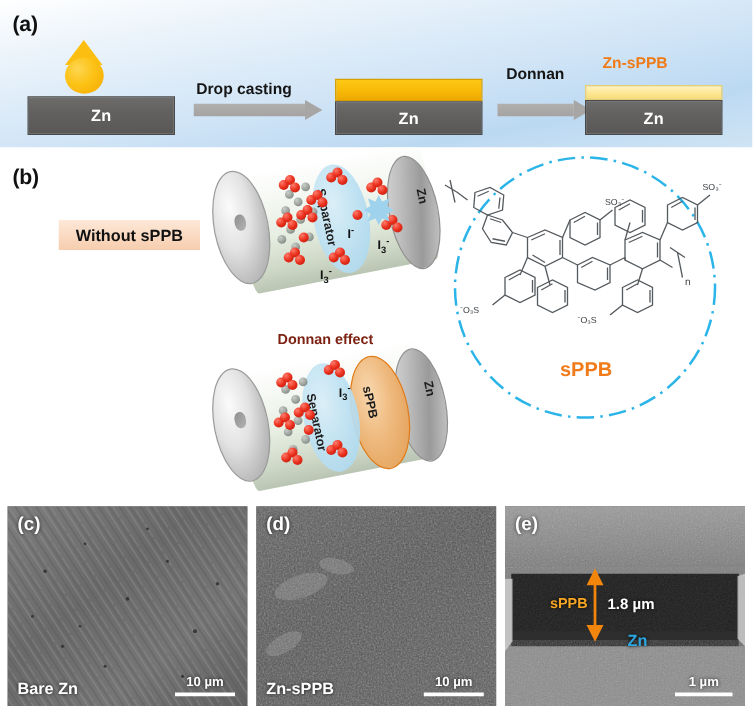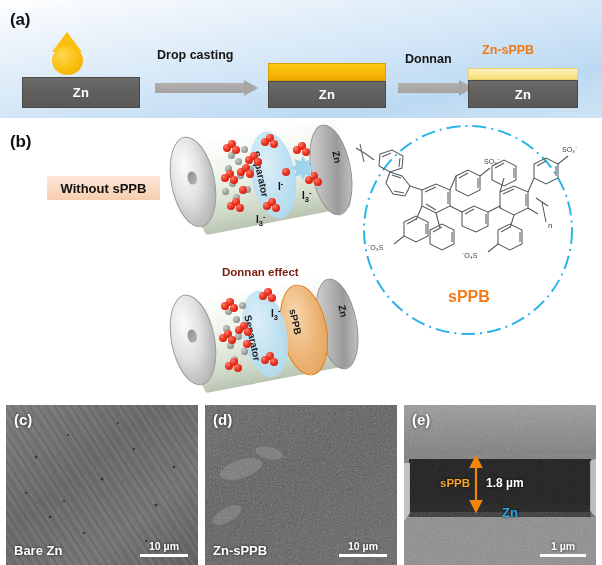--- a/index.html
+++ b/index.html
@@ -224,21 +224,21 @@
 
     <div id="droplet">
       <div class="dtip"></div>
       <div class="dbody"></div>
     </div>
 
     <div class="zn-slab" style="left:22px; top:77px; width:118px; height:31px;">
       <span>Zn</span>
     </div>
 
-    <span class="step-text" style="left:157px; top:48px;">Drop casting</span>
+    <span class="step-text" style="left:157px; top:64px;">Drop casting</span>
     <div class="arrow-gray" style="left:155px; top:80px; width:103px;">
       <div class="shaft" style="width:89px;"></div>
       <div class="head" style="left:89px;"></div>
     </div>
 
     <div class="gold-layer" style="left:268px; top:63px; width:118px; height:18px;"></div>
     <div class="zn-slab" style="left:268px; top:81px; width:118px; height:27px;">
       <span>Zn</span>
     </div>
 

